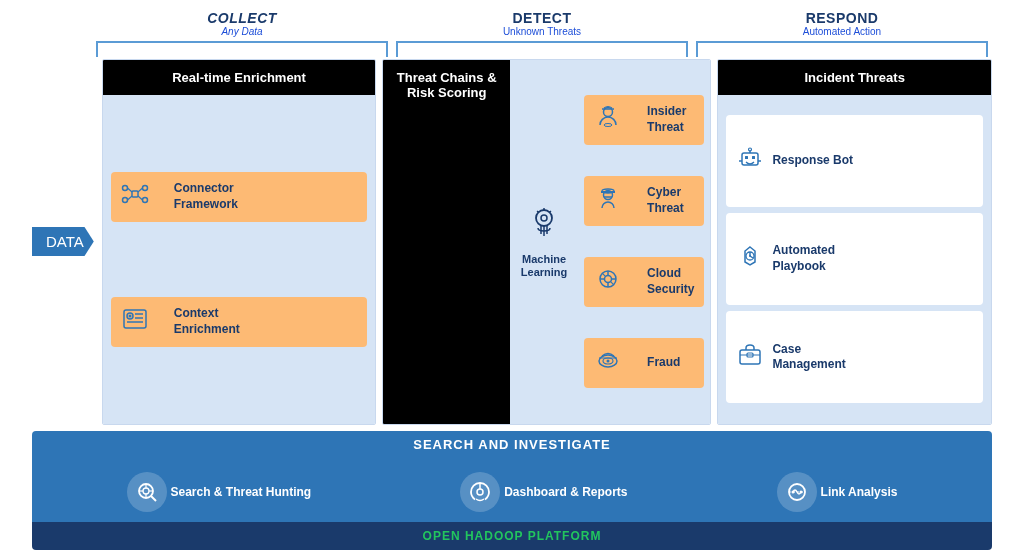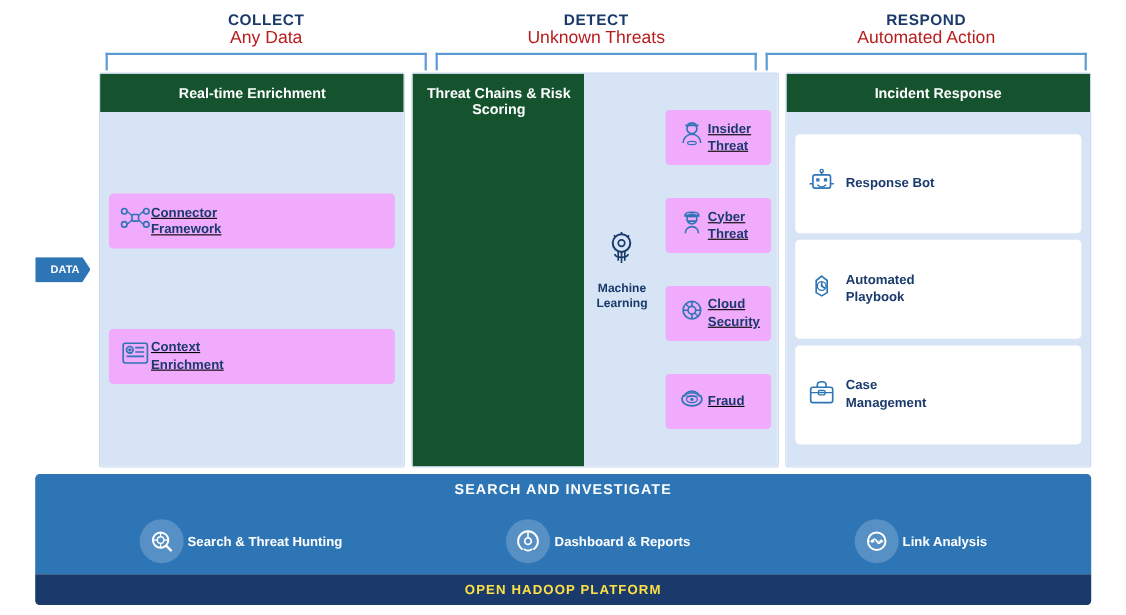--- a/index.html
+++ b/index.html
@@ -26,31 +26,31 @@
     .top-headers {
       display: flex;
       justify-content: space-between;
       padding: 0 10px;
       margin-bottom: 4px;
     }
     .top-header-item {
       text-align: center;
       flex: 1;
     }
-    .top-header-item:first-child { margin-left: 60px; }
+    .top-header-item:first-child { margin-left: 60px; font-style: italic; }
     .top-header-title {
       font-size: 14px;
       font-weight: bold;
       color: #1a3a6b;
       text-transform: uppercase;
       letter-spacing: 0.5px;
     }
     .top-header-subtitle {
-      font-size: 16px;
-      color: #b91c1c;
+      font-size: 10px;
+      color: #1d4ed8;
     }
 
     
     .brackets-row {
       display: flex;
       justify-content: space-between;
       padding: 0 10px;
       height: 18px;
       position: relative;
     }
@@ -75,38 +75,38 @@
 
     
     .data-arrow {
       display: flex;
       align-items: center;
       margin-right: 2px;
     }
     .data-arrow-body {
       background: #2e75b6;
       color: #fff;
-      font-weight: bold;
-      font-size: 10px;
+      font-weight: normal;
+      font-size: 15px;
       padding: 6px 10px 6px 14px;
       clip-path: polygon(0 0, 85% 0, 100% 50%, 85% 100%, 0 100%);
       white-space: nowrap;
     }
 
     
     .column-panel {
       flex: 1;
       display: flex;
       flex-direction: column;
       border: 1.5px solid #c8d8ee;
       border-radius: 2px;
       overflow: hidden;
     }
     .column-header {
-      background: #14532d;
+      background: #000000;
       color: #fff;
       text-align: center;
       padding: 10px 8px;
       font-size: 13px;
       font-weight: bold;
     }
     .column-body {
       background: #d6e4f5;
       flex: 1;
       display: flex;
@@ -162,25 +162,24 @@
       flex-direction: column;
       justify-content: space-evenly;
       padding: 8px 6px;
       gap: 4px;
     }
 
     
     .feature-item {
       display: flex;
       align-items: center;
-      gap: 0;
-      background: #f0abfc;
+      gap: 25px;
+      background: #fdba74;
       border-radius: 4px;
       padding: 8px 10px;
-      text-decoration: underline;
     }
     .feature-icon {
       font-size: 22px;
       color: #2e75b6;
       min-width: 28px;
       text-align: center;
     }
     .feature-label {
       font-size: 12px;
       font-weight: 600;
@@ -252,21 +251,21 @@
       font-weight: 600;
       color: #fff;
     }
     .hadoop-bar {
       background: #1a3a6b;
       text-align: center;
       padding: 7px;
       border-radius: 0 0 4px 4px;
     }
     .hadoop-text {
-      color: #fde047;
+      color: #22c55e;
       font-size: 12px;
       font-weight: bold;
       letter-spacing: 1px;
     }
 
     
     .svg-icon {
       width: 28px;
       height: 28px;
     }
@@ -419,21 +418,21 @@
                 <line x1="5" y1="12" x2="23" y2="12" stroke="#2e75b6" stroke-width="1"></line>
               </svg>
             </div>
             <div class="feature-label">Fraud</div>
           </div>
         </div>
       </div>
     </div>
 
     <div class="column-panel">
-      <div class="column-header">Incident Response</div>
+      <div class="column-header">Incident Threats</div>
       <div class="respond-body">
 
         <div class="respond-item">
           <div class="feature-icon">
             <svg class="svg-icon" viewBox="0 0 28 28" fill="none" xmlns="http://www.w3.org/2000/svg">
               <rect x="6" y="9" width="16" height="12" rx="2" stroke="#2e75b6" stroke-width="1.5"></rect>
               <rect x="9" y="12" width="3" height="3" rx="0.5" fill="#2e75b6"></rect>
               <rect x="16" y="12" width="3" height="3" rx="0.5" fill="#2e75b6"></rect>
               <line x1="14" y1="6" x2="14" y2="9" stroke="#2e75b6" stroke-width="1.5"></line>
               <circle cx="14" cy="5.5" r="1.5" stroke="#2e75b6" stroke-width="1.2"></circle>

